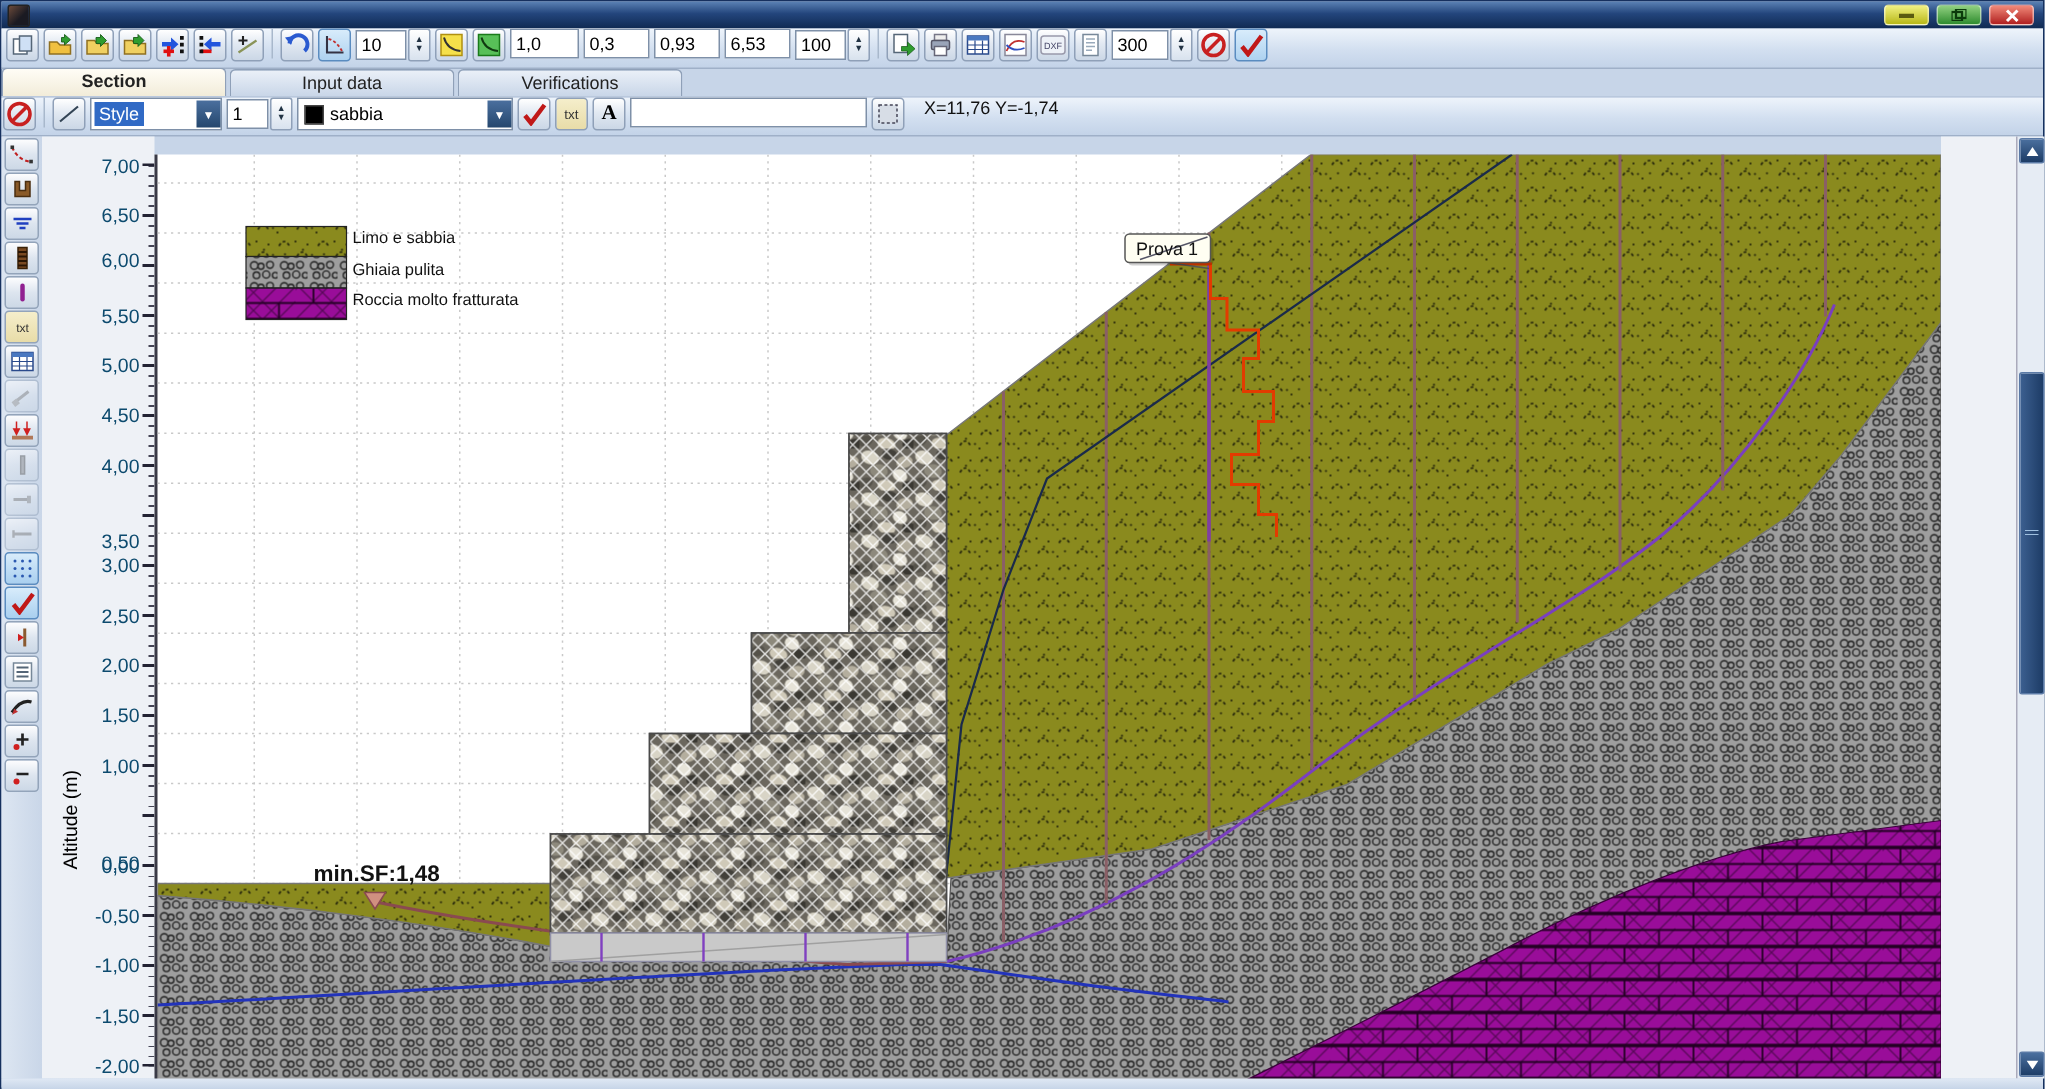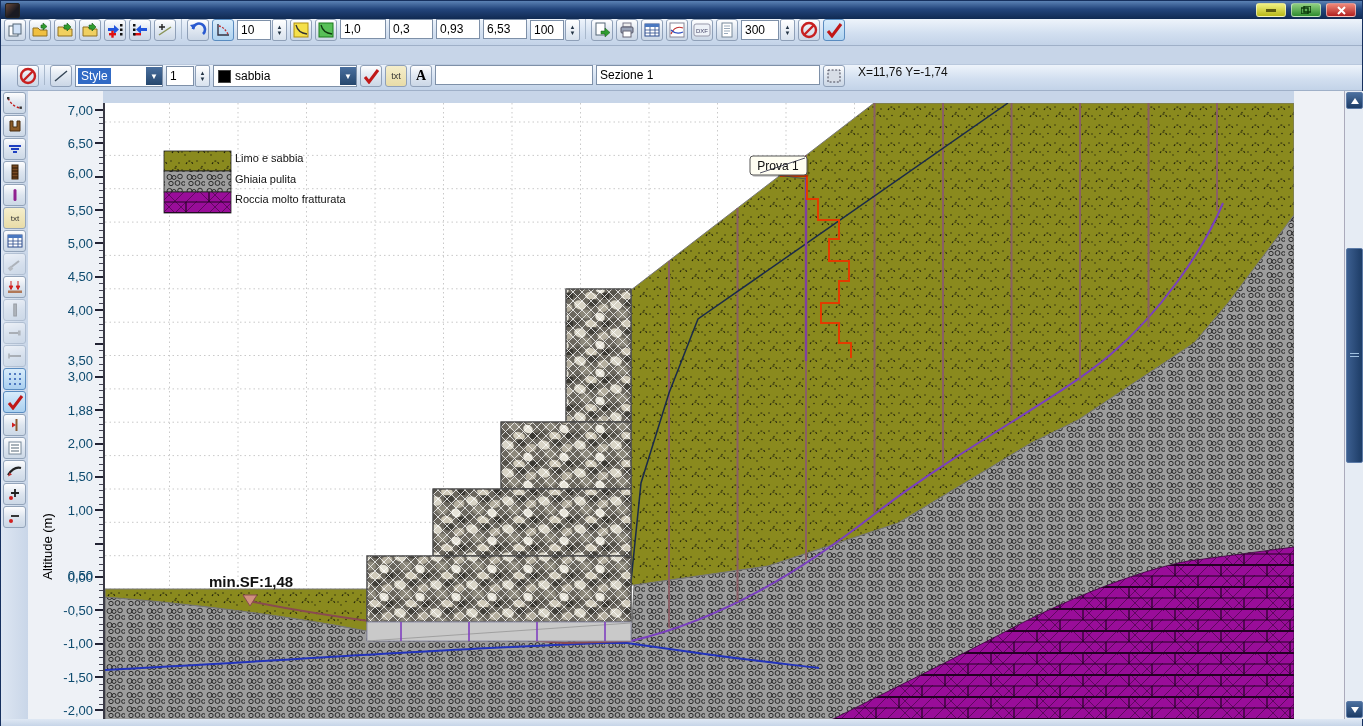--- a/index.html
+++ b/index.html
@@ -14,21 +14,21 @@
   .wbtn{width:28px;height:12px;border-radius:3px;border:1px solid rgba(255,255,255,.5);
     display:flex;align-items:center;justify-content:center;}
   .wbtn svg{display:block}
   .wb-min{background:linear-gradient(#f0f080,#b8b818);}
   .wb-max{background:linear-gradient(#90d080,#2f8c2f);}
   .wb-close{background:linear-gradient(#f08878,#b02020);}
   
   .tbrow{position:absolute;left:0;width:100%;background:linear-gradient(#eef4fb,#d2dff0 55%,#c3d3e8);
     display:flex;align-items:flex-start;gap:3px;box-sizing:border-box;border-bottom:1px solid #9fb0c8;}
   .row1{top:18px;height:27px;padding-left:3px;}
-  .row2{top:63px;height:27px;padding-left:16px;border-top:1px solid #b9c8dd;}
+  .row2{top:63px;height:27px;padding-left:1px;border-top:1px solid #b9c8dd;}
   .tb{width:22px;height:22px;flex:none;border:1px solid #8fa0b8;border-radius:3px;cursor:pointer;
     background:linear-gradient(#ffffff,#e2e9f2 45%,#cbd7e6);display:flex;align-items:center;justify-content:center;padding:0;}
   .tb.on{background:linear-gradient(#d8ecfb,#aed2f0);border-color:#5a8cc0;}
   .tb svg{display:block}
   .sep{width:1px;height:20px;background:#a8b8cc;margin:0 2px;flex:none;}
   .tin{height:18px;border:1px solid #7e90a8;background:#fff;font-family:inherit;font-size:12px;
     padding:0 3px;box-sizing:content-box;}
   .spin{display:flex;align-items:center;flex:none;}
   .spin .tin{width:26px;}
   .spinarr{width:13px;height:20px;margin-left:1px;border:1px solid #8fa0b8;border-radius:2px;
@@ -249,20 +249,25 @@
           <path d="M4.5 13.5L13.5 4.5" stroke="#c82020" stroke-width="2.4"></path>
         </svg>
       </button>
     <button class="tb on">
         <svg width="18" height="16">
           <path d="M3 9l4 5L16 2" stroke="#c01818" stroke-width="3" fill="none"></path>
         </svg>
       </button>
   </div>
 
+  <div class="tabs">
+    <div class="tab active">Section</div>
+    <div class="tab">Input data</div>
+    <div class="tab">Verifications</div>
+  </div>
 
   <div class="tbrow row2">
     <button class="tb">
         <svg width="18" height="18">
           <circle cx="9" cy="9" r="7" fill="none" stroke="#c82020" stroke-width="2.4"></circle>
           <path d="M4.5 13.5L13.5 4.5" stroke="#c82020" stroke-width="2.4"></path>
         </svg>
       </button>
     <div class="sep"></div>
     <button class="tb">
@@ -291,21 +296,20 @@
           <path d="M3 9l4 5L16 2" stroke="#c01818" stroke-width="3" fill="none"></path>
         </svg>
       </button>
     <button class="tb" style="background:linear-gradient(#f5eecb,#e8dca8);font-size:9px;color:#333">
         <span>txt</span>
       </button>
     <button class="tb" style="font-size:14px;font-weight:bold;font-family:'Liberation Serif',serif">
         <span>A</span>
       </button>
     <input class="tin" style="width: 150px;" value="">
-    <input class="tin" style="width: 216px;" value="Sezione 1">
     <button class="tb">
         <svg width="16" height="16">
           <rect x="2" y="2" width="12" height="12" fill="#d7dde6" stroke="#445" stroke-dasharray="2 1.6"></rect>
         </svg>
       </button>
     <span class="coords">X=11,76 Y=-1,74</span>
   </div>
 
   <div class="sidebar">
     <button class="sb">
@@ -434,21 +438,21 @@
     <div>
         <div class="ytick" style="top: 11.5px;">7,00</div>
         <div class="ytick" style="top: 44.86px;">6,50</div>
         <div class="ytick" style="top: 75px;">6,00</div>
         <div class="ytick" style="top: 111.58px;">5,50</div>
         <div class="ytick" style="top: 144.94px;">5,00</div>
         <div class="ytick" style="top: 178.3px;">4,50</div>
         <div class="ytick" style="top: 211.66px;">4,00</div>
         <div class="ytick" style="top: 245.02px; margin-top: 17px;">3,50</div>
         <div class="ytick" style="top: 278.38px;">3,00</div>
-        <div class="ytick" style="top: 311.74px;">1,88</div>
+        <div class="ytick" style="top: 311.74px;">2,50</div>
         <div class="ytick" style="top: 345.1px;">2,00</div>
         <div class="ytick" style="top: 378.46px; margin-left: 32px;">1,50</div>
         <div class="ytick" style="top: 411.82px;">1,00</div>
         <div class="ytick" style="top: 445.18px; margin-top: 32px;">0,50</div>
         <div class="ytick" style="top: 478.54px; text-align: center;">0,00</div>
         <div class="ytick" style="top: 511.9px;">-0,50</div>
         <div class="ytick" style="top: 545.26px;">-1,00</div>
         <div class="ytick" style="top: 578.62px;">-1,50</div>
         <div class="ytick" style="top: 611.98px;">-2,00</div>
       </div>

